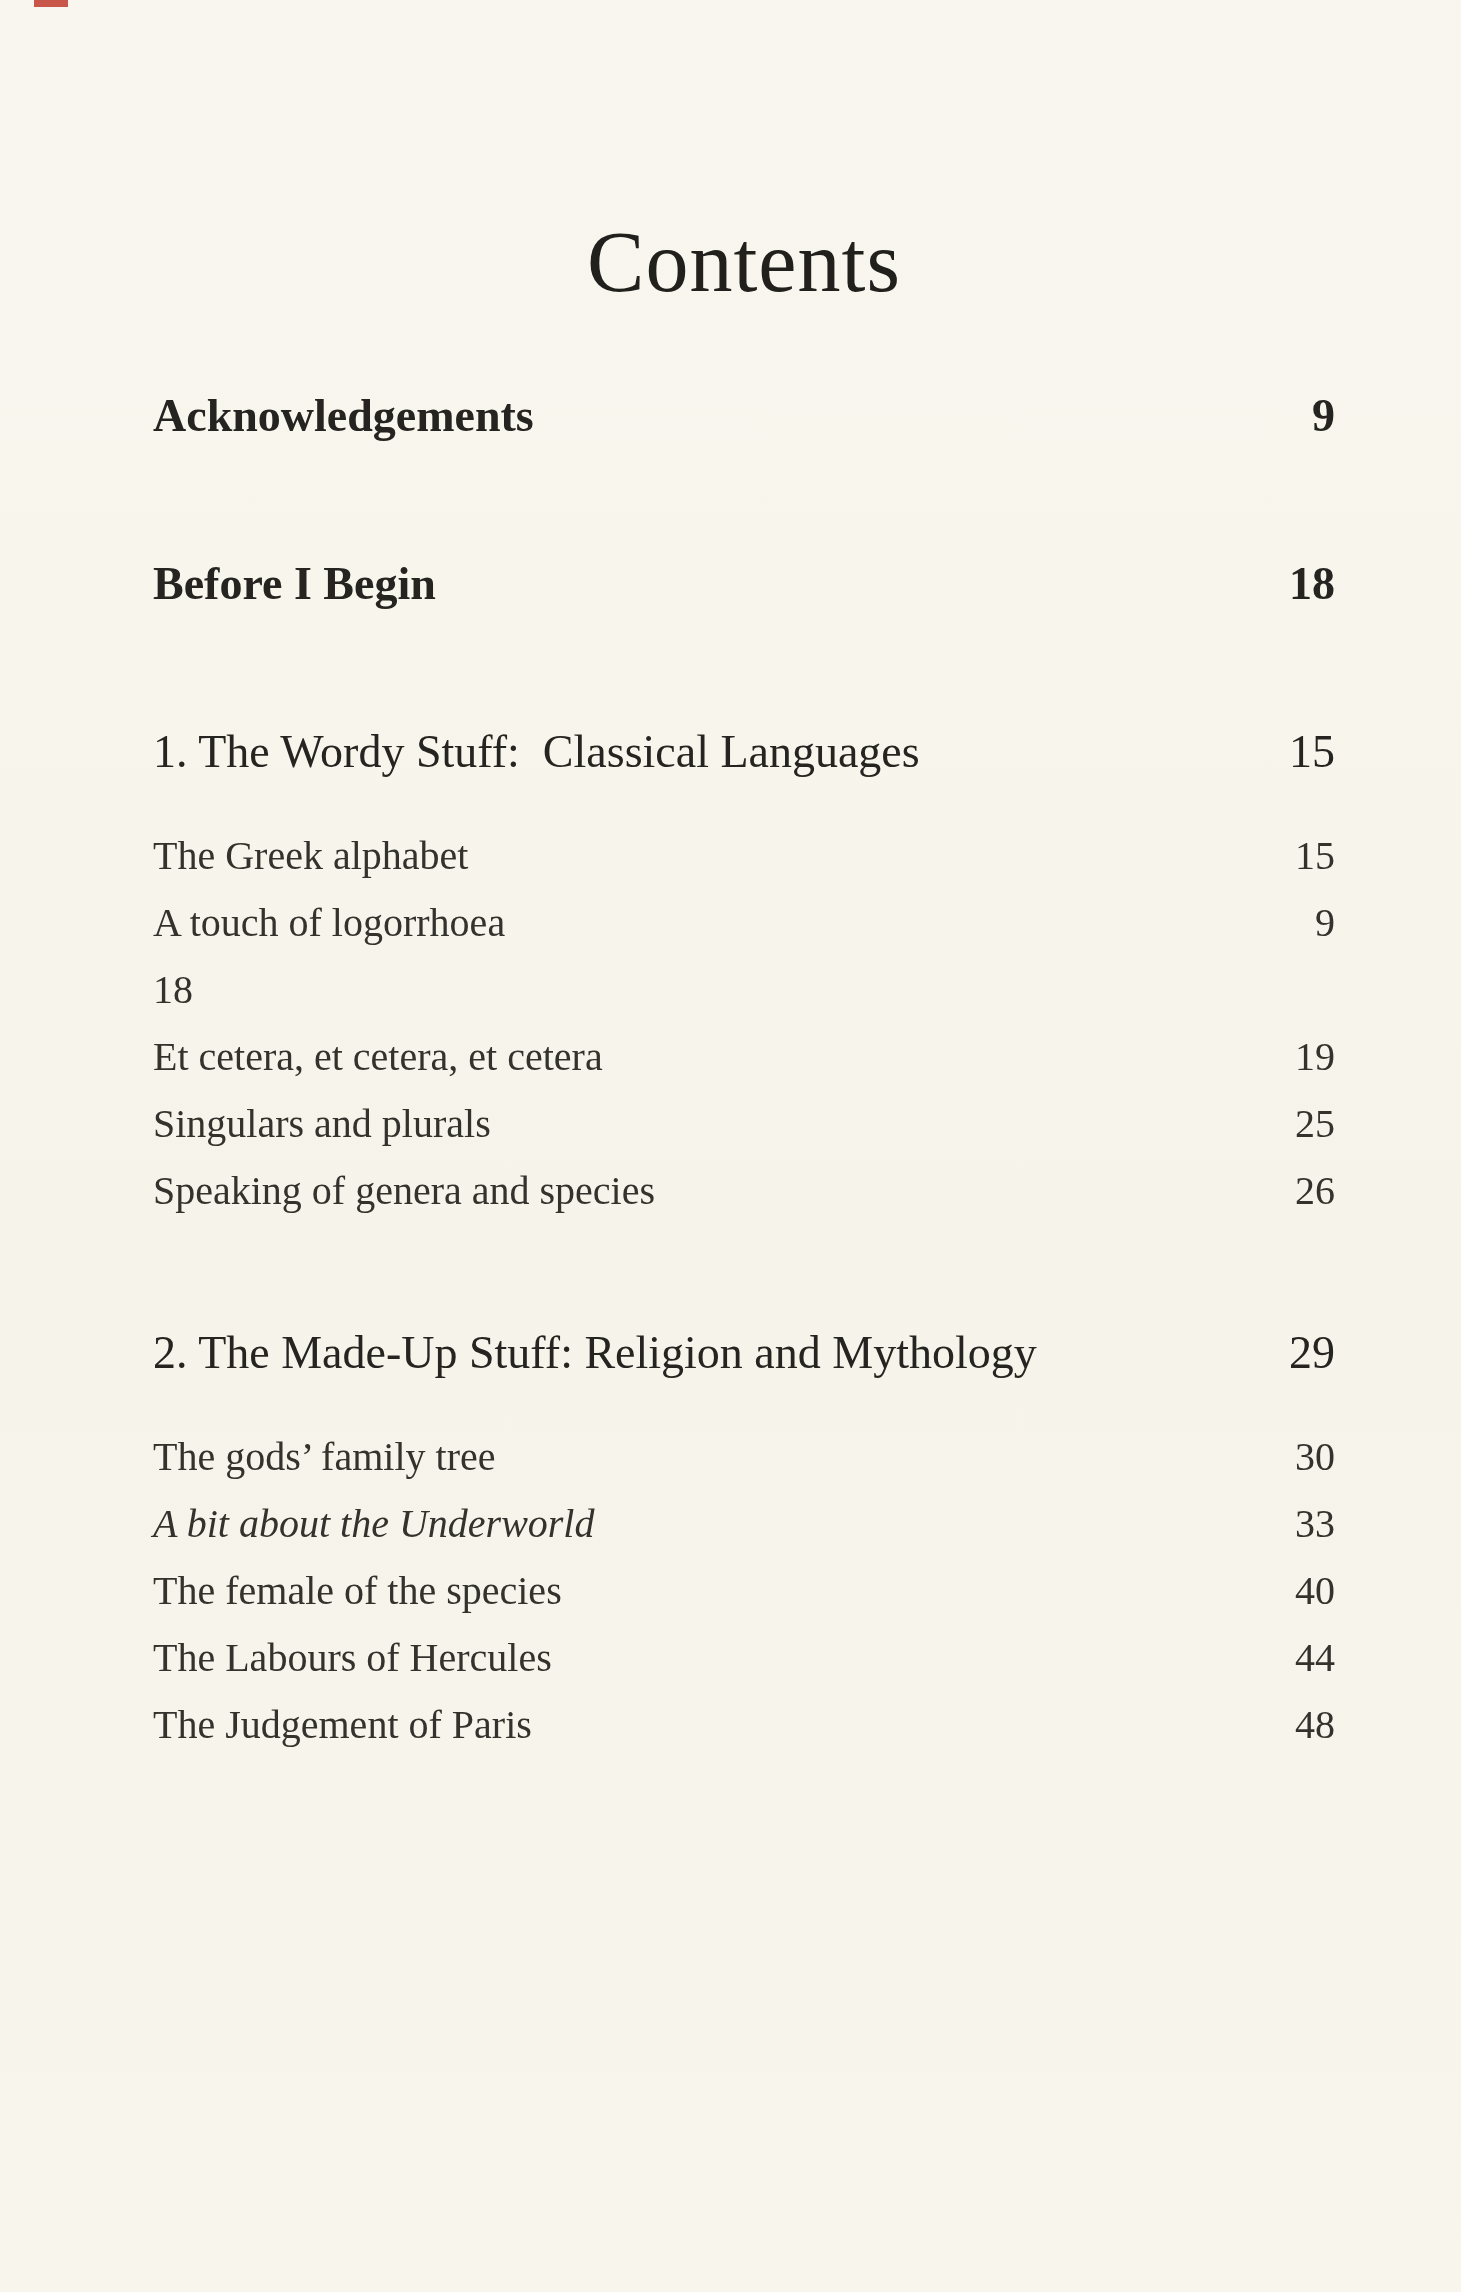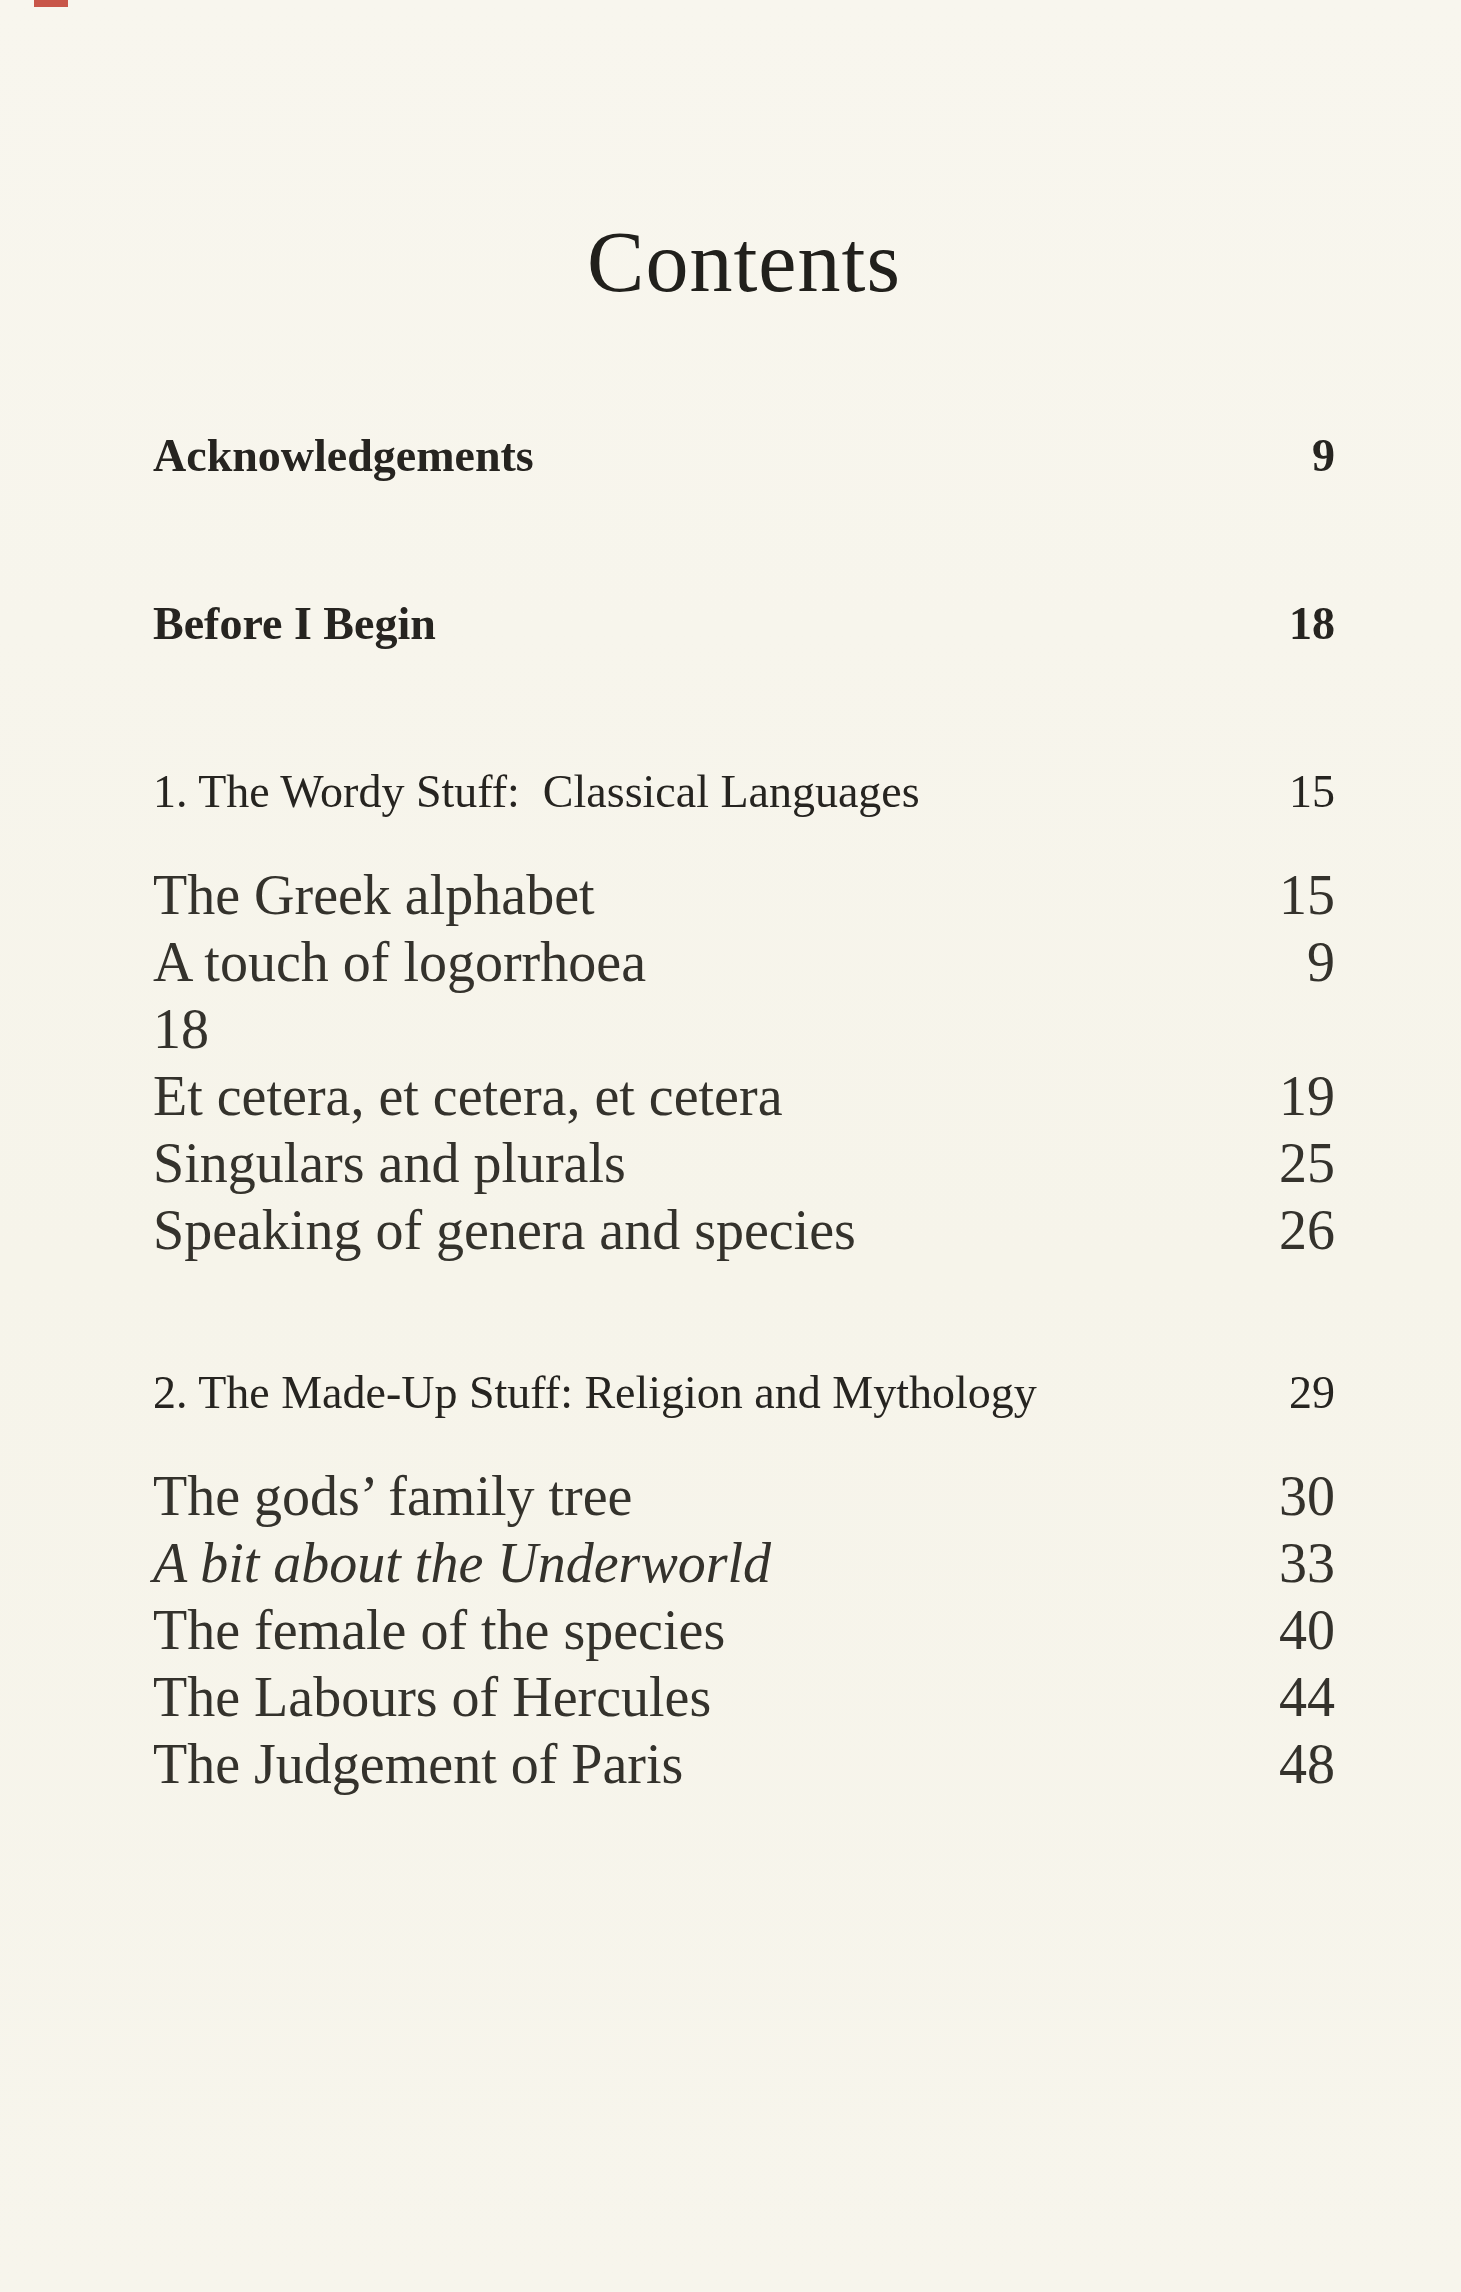--- a/index.html
+++ b/index.html
@@ -31,21 +31,21 @@
   .title {
     margin: 0;
     text-align: center;
     font-size: 86px;
     line-height: 95px;
     font-weight: 400;
     color: #21201c;
     letter-spacing: 1px;
   }
   .toc {
-    margin-top: 118px;
+    margin-top: 78px;
   }
   .row {
     display: flex;
     justify-content: space-between;
     align-items: baseline;
   }
   .label {
     white-space: pre-wrap;
   }
   .pagenum {
@@ -59,21 +59,21 @@
     color: #262420;
   }
   .section-heading-row {
     font-weight: 400;
     font-size: 46px;
     line-height: 55px;
     margin-bottom: 43px;
     color: #262420;
   }
   .entries .row {
-    font-size: 56px;
+    font-size: 40px;
     line-height: 67px;
     color: #34322c;
   }
   .section {
     margin-bottom: 101px;
   }
   .italic {
     font-style: italic;
   }
 </style>

